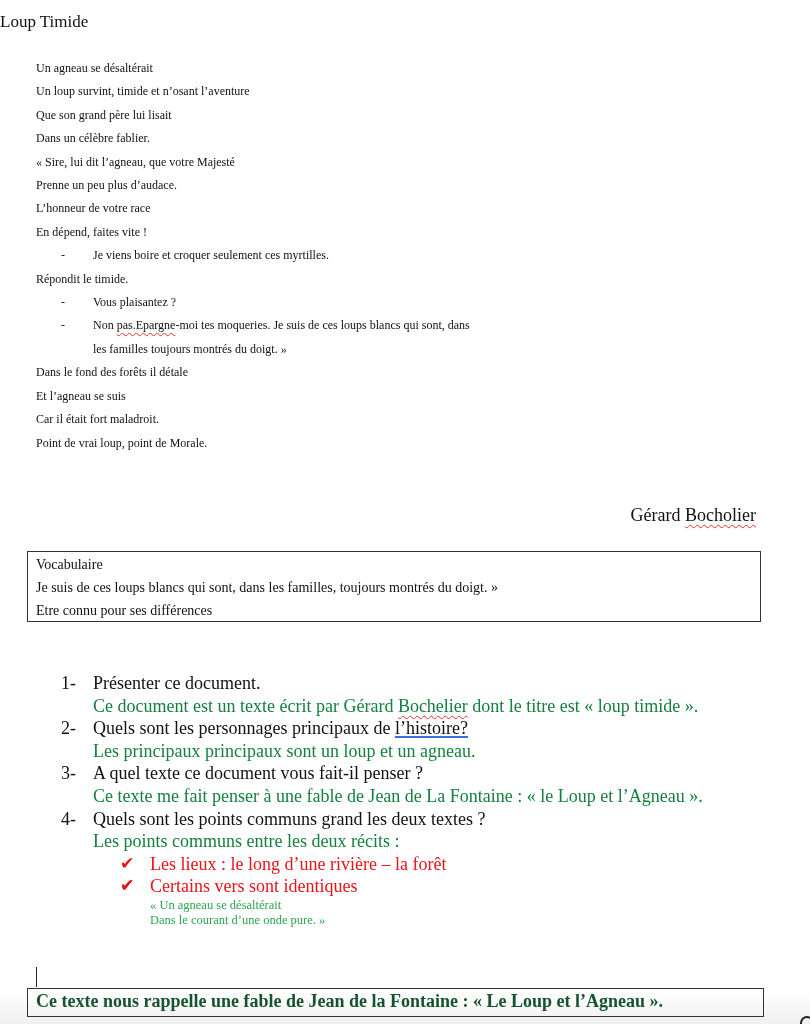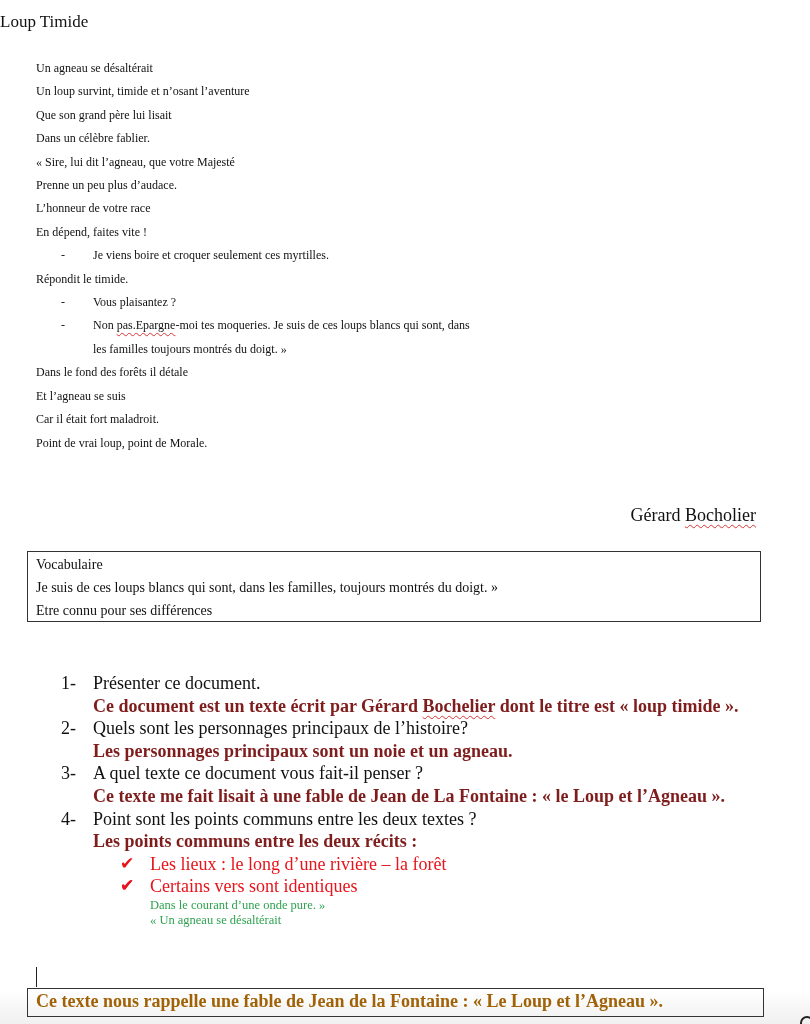--- a/index.html
+++ b/index.html
@@ -17,49 +17,49 @@
     }
     .poem {
       position: absolute; top: 57px; left: 36px; width: 740px;
       font-size: 12px; line-height: 23.4px;
     }
     .line { white-space: nowrap; }
     .dash-line { position: relative; padding-left: 57px; white-space: nowrap; }
     .dash-line .dash { position: absolute; left: 25px; top: 0; }
     .cont { padding-left: 57px; white-space: nowrap; }
     .spell { text-decoration: underline wavy #d33; text-decoration-thickness: 1px; text-underline-offset: 3px; }
-    .grammar { text-decoration-color: #3a6fd8; text-decoration-thickness: 1.5px; text-underline-offset: 2px; }
+    .grammar { text-decoration: underline; text-decoration-color: #3a6fd8; text-decoration-thickness: 1.5px; text-underline-offset: 2px; }
     .author {
       position: absolute; top: 505px; right: 54px;
       font-size: 18px; white-space: nowrap; margin-left: 24px;
     }
     .vocab-box {
       position: absolute; top: 551px; left: 27px; width: 734px; height: 71px;
       border: 1.5px solid #333; box-sizing: border-box;
       padding: 1px 0 0 8px;
       font-size: 14px; line-height: 23px;
     }
     .questions {
       position: absolute; top: 672px; left: 58px; width: 720px;
       font-size: 18px; line-height: 22.6px;
     }
     .q { position: relative; padding-left: 35px; white-space: nowrap; }
     .q .num { position: absolute; left: 3px; top: 0; }
-    .ans { padding-left: 35px; color: #7f1d1d; white-space: nowrap; font-weight: bold; }
+    .ans { padding-left: 35px; color: #15803d; white-space: nowrap; }
     .check { position: relative; padding-left: 92px; color: #e8141c; white-space: nowrap; }
     .check .mark { position: absolute; left: 62px; top: 0; font-size: 17px; }
     .quote { padding-left: 92px; color: #2ea34f; font-size: 12.5px; line-height: 15.5px; white-space: nowrap; }
     .cursor {
       position: absolute; left: 36px; top: 967px; width: 1px; height: 20px; background: #222;
     }
     .bottom-box {
       position: absolute; top: 988px; left: 27px; width: 737px; height: 29px;
       border: 1.5px solid #333; box-sizing: border-box;
       padding: 2px 0 0 8px;
-      font-size: 18px; font-weight: bold; color: #a16207; white-space: nowrap;
+      font-size: 18px; font-weight: bold; color: #14532d; white-space: nowrap;
     }
     .footer-shade {
       position: absolute; left: 0; top: 990px; width: 810px; height: 34px;
       background: linear-gradient(to bottom, rgba(245,245,245,0), rgba(238,238,238,0.9));
       z-index: 0;
     }
     .corner-glyph {
       position: absolute; right: -4px; bottom: -6px; width: 14px; height: 14px;
       border: 2px solid #222; border-radius: 50%; box-sizing: border-box;
     }
@@ -117,46 +117,46 @@
       <span>Présenter ce document.</span>
     </div>
     <div class="ans">
       <span>Ce document est un texte écrit par Gérard </span><span class="spell">Bochelier</span><span> dont le titre est « loup timide ».</span>
     </div>
 
     <div class="q">
       <span class="num">2-</span>
       <span>Quels sont les personnages principaux de </span><span class="grammar">l’histoire?</span>
     </div>
-    <div class="ans">Les personnages principaux sont un noie et un agneau.</div>
+    <div class="ans">Les principaux principaux sont un loup et un agneau.</div>
 
     <div class="q">
       <span class="num">3-</span>
       <span>A quel texte ce document vous fait-il penser ?</span>
     </div>
-    <div class="ans">Ce texte me fait lisait à une fable de Jean de La Fontaine : « le Loup et l’Agneau ».</div>
+    <div class="ans">Ce texte me fait penser à une fable de Jean de La Fontaine : « le Loup et l’Agneau ».</div>
 
     <div class="q">
       <span class="num">4-</span>
-      <span>Point sont les points communs entre les deux textes ?</span>
+      <span>Quels sont les points communs grand les deux textes ?</span>
     </div>
     <div class="ans">Les points communs entre les deux récits :</div>
     <div class="check">
       <span class="mark">✔</span>
       <span>Les lieux : le long d’une rivière – la forêt</span>
     </div>
     <div class="check">
       <span class="mark">✔</span>
     </div>
     <div class="check">
       <span class="mark">✔</span>
       <span>Certains vers sont identiques</span>
     </div>
+    <div class="quote">« Un agneau se désaltérait</div>
     <div class="quote">Dans le courant d’une onde pure. »</div>
-    <div class="quote">« Un agneau se désaltérait</div>
   </div>
 
   <div class="cursor"></div>
 
   <div class="bottom-box">
     <span>Ce texte nous rappelle une fable de Jean de la Fontaine : « Le Loup et l’Agneau ».</span>
   </div>
 
   <div class="corner-glyph"></div>
 </div>

